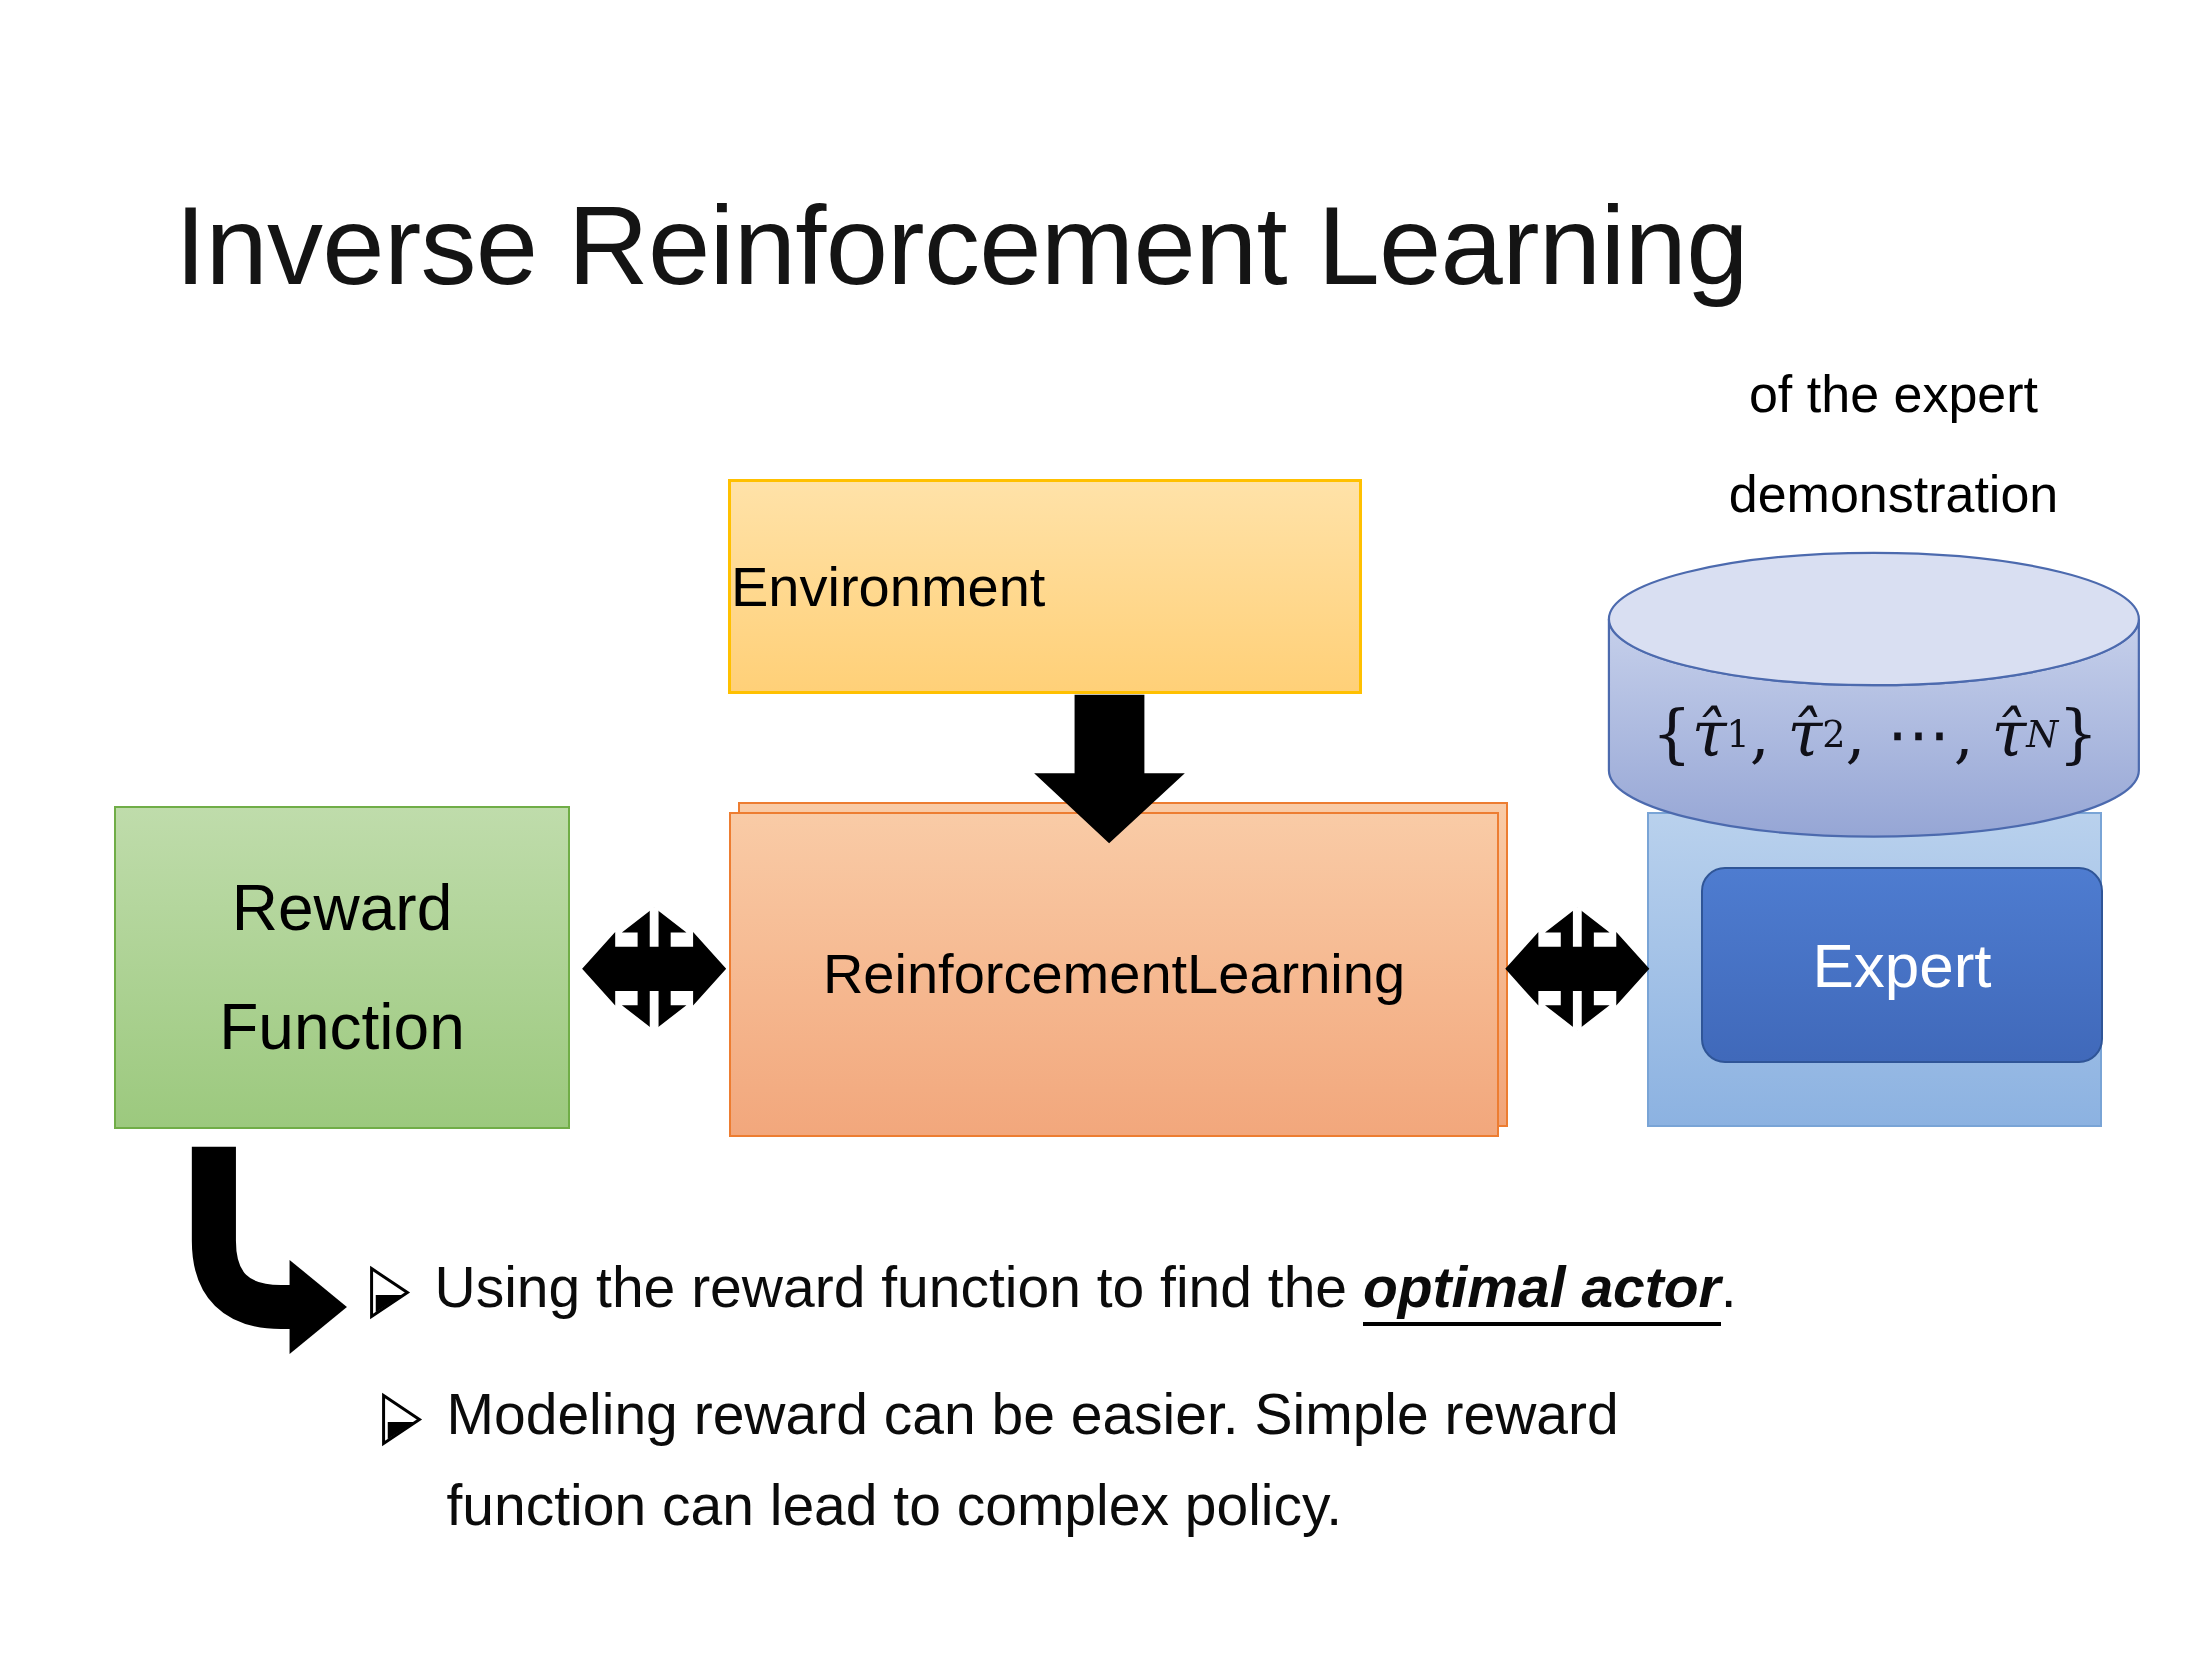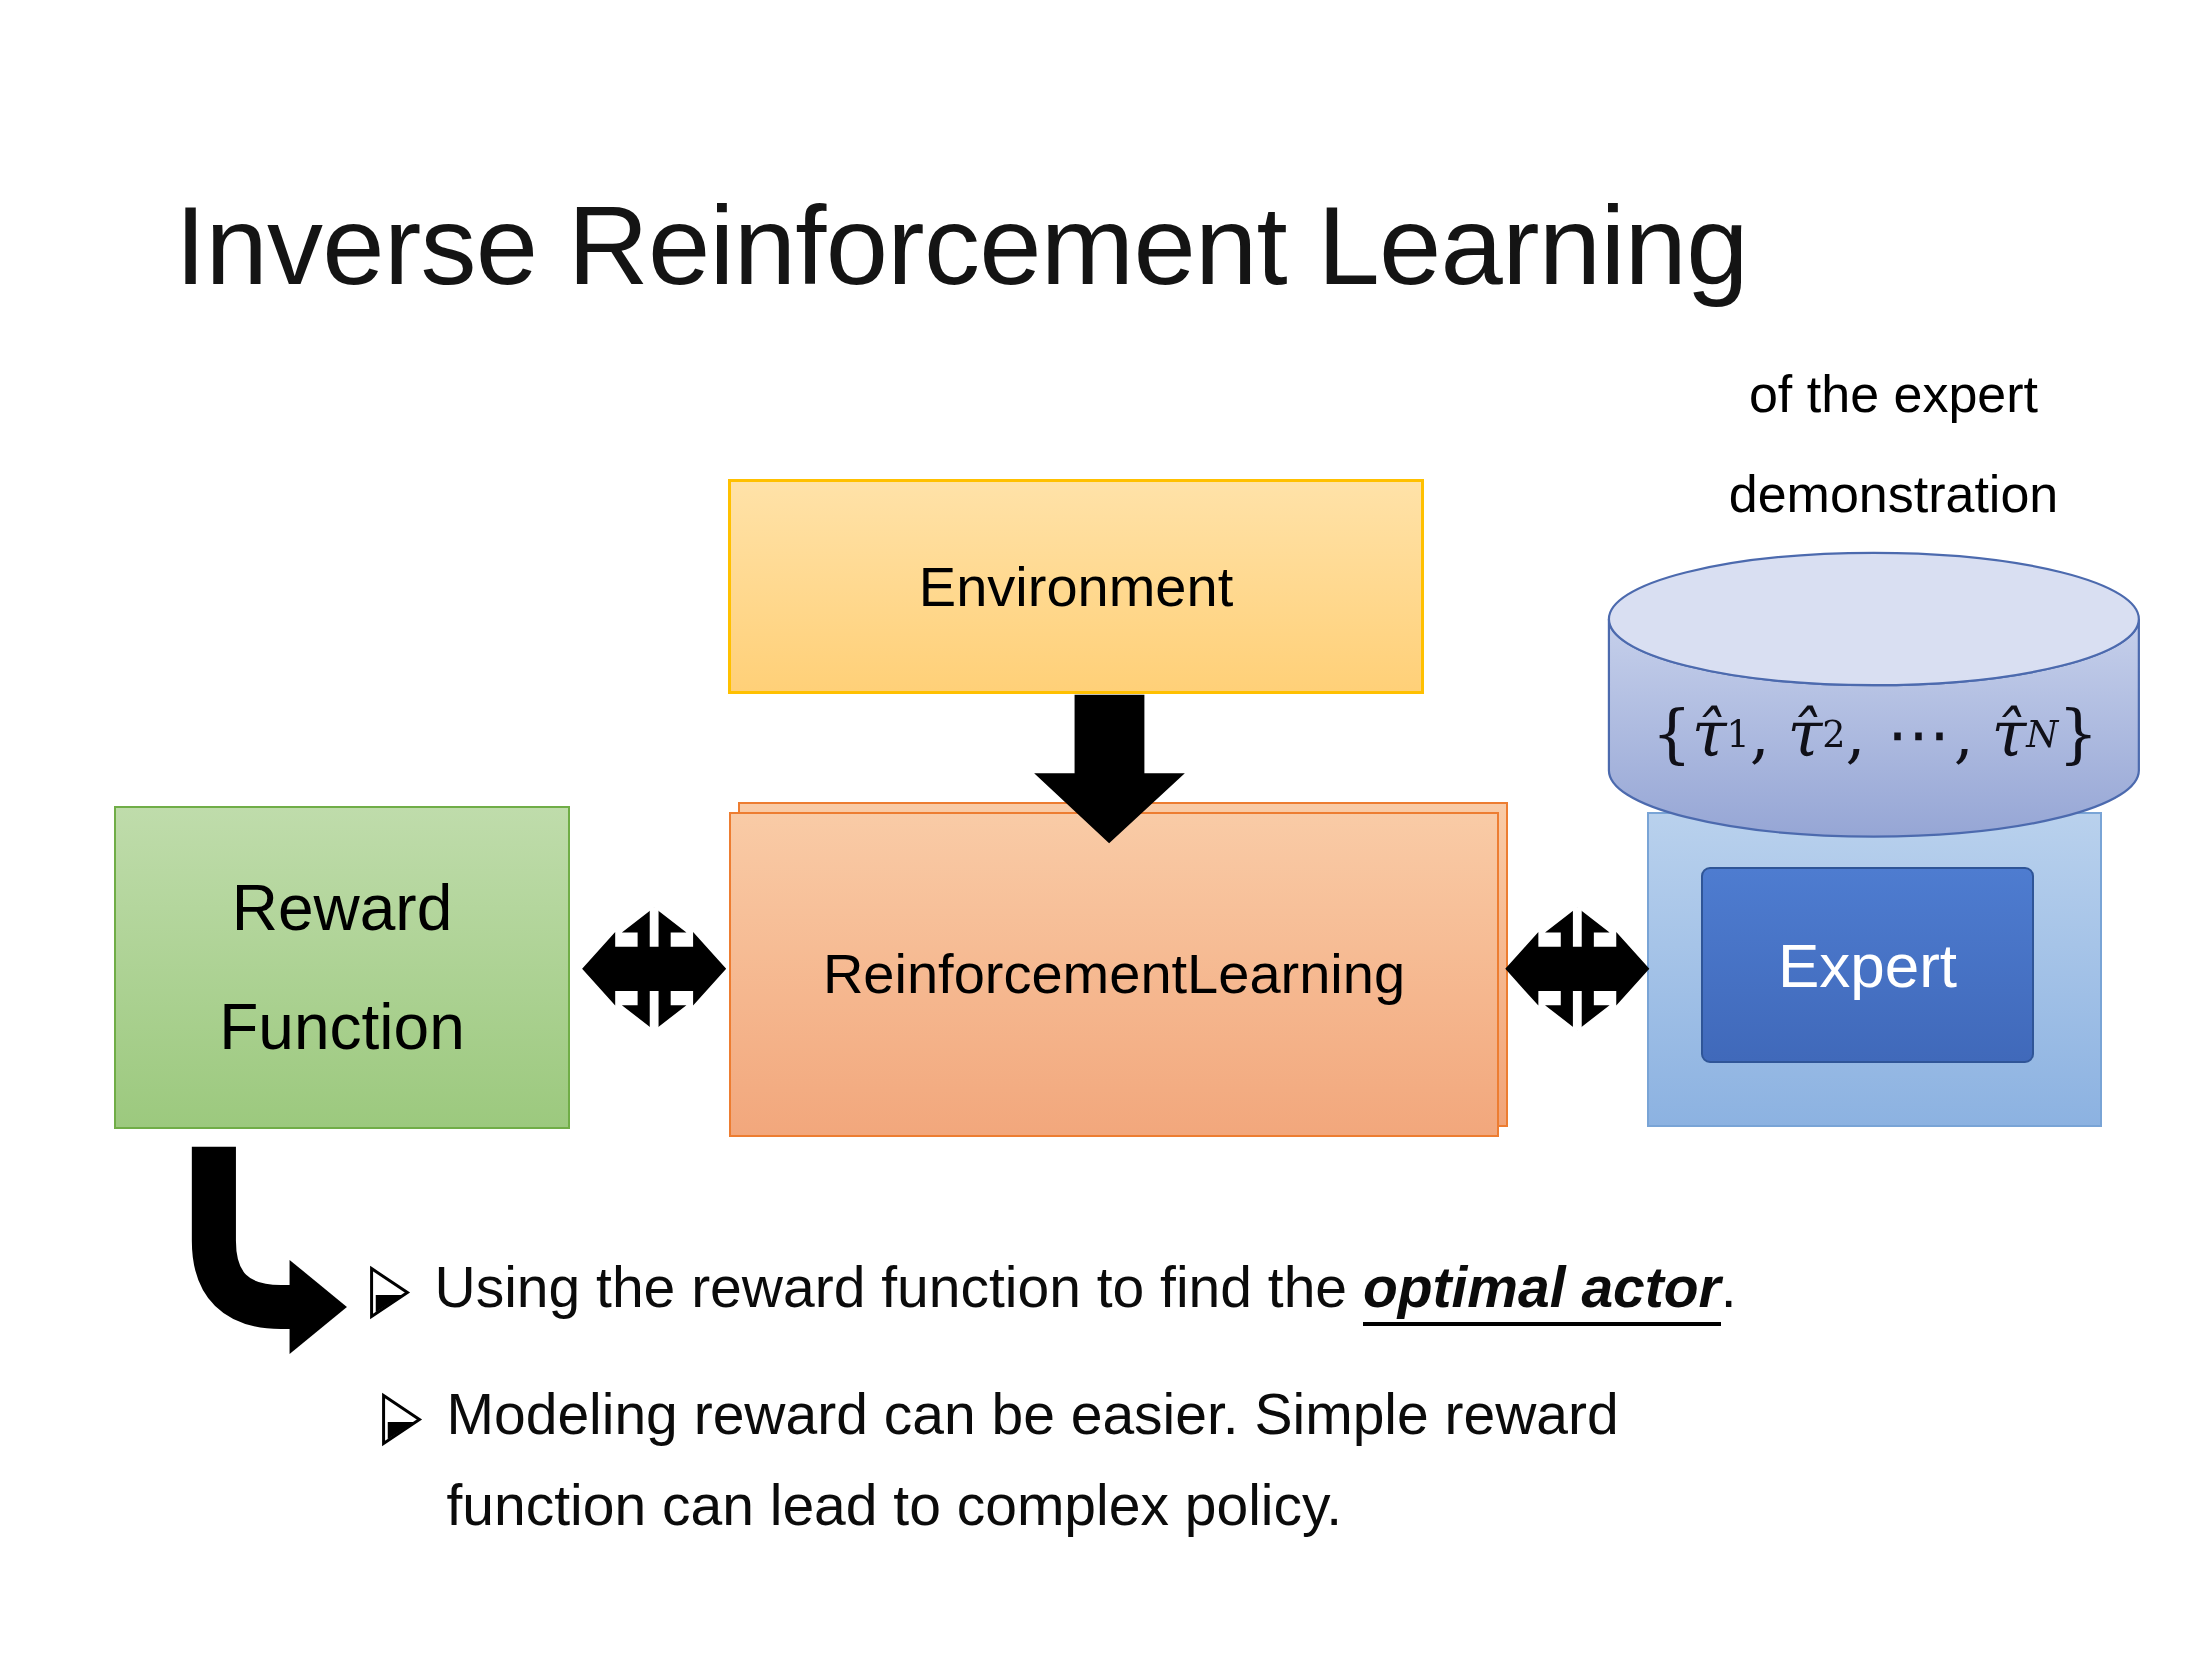--- a/index.html
+++ b/index.html
@@ -15,24 +15,24 @@
     white-space:nowrap;letter-spacing:-0.7px;
   }
   
   #demo-label{
     left:1647px;top:344px;width:493px;text-align:center;
     font-size:52px;line-height:1.93;color:#000;
   }
   #demo-label span{display:block;}
   
   #env-box{
-    left:728px;top:479px;width:696px;height:215px;
+    left:728px;top:479px;width:634px;height:215px;
     border:3.7px solid #FFC000;
     background:linear-gradient(180deg,#FFE2A8 0%,#FFD078 100%);
-    display:flex;align-items:center;justify-content:center;
+    display:flex;align-items:center;
     font-size:56px;z-index:2;
   }
   
   #rl-under{
     left:738px;top:802px;width:770px;height:325px;
     border:2.2px solid #ED7D31;
     background:linear-gradient(180deg,#F9CBA6 0%,#F1A478 100%);
     z-index:2;
   }
   #rl-box{
@@ -51,22 +51,22 @@
     font-size:64px;line-height:1.85;text-align:center;z-index:2;
   }
   
   #expert-container{
     left:1647px;top:812px;width:455px;height:315px;
     border:2.2px solid #79A4D6;
     background:linear-gradient(180deg,#B9D1ED 0%,#8CB2E1 100%);
     z-index:1;
   }
   #expert-box{
-    left:1701px;top:867px;width:333px;height:196px;
-    border:2.2px solid #2F5597;border-radius:9px;
+    left:1701px;top:867px;width:402px;height:196px;
+    border:2.2px solid #2F5597;border-radius:24px;
     background:linear-gradient(180deg,#4E7CD0 0%,#4069BA 100%);
     color:#fff;display:flex;align-items:center;justify-content:center;
     font-size:62px;z-index:4;
   }
   
   #overlay{left:0;top:0;width:2205px;height:1654px;z-index:3;pointer-events:none;}
   
   #formula{
     left:1625px;top:673px;width:500px;height:123px;z-index:4;
     display:flex;align-items:center;justify-content:center;

